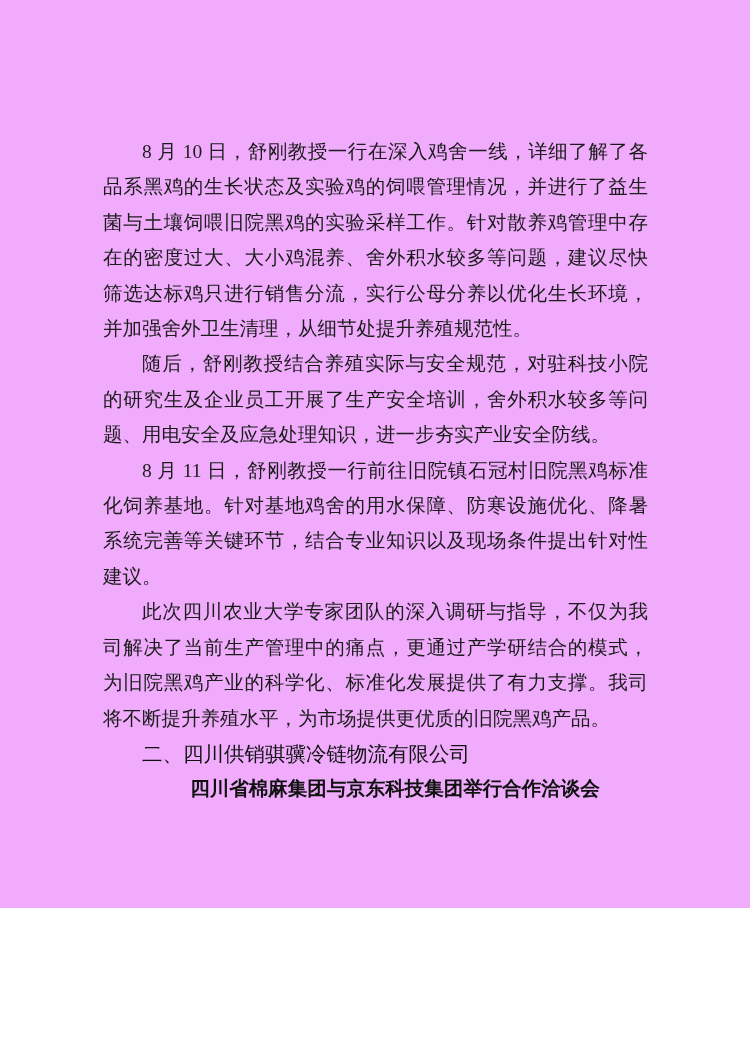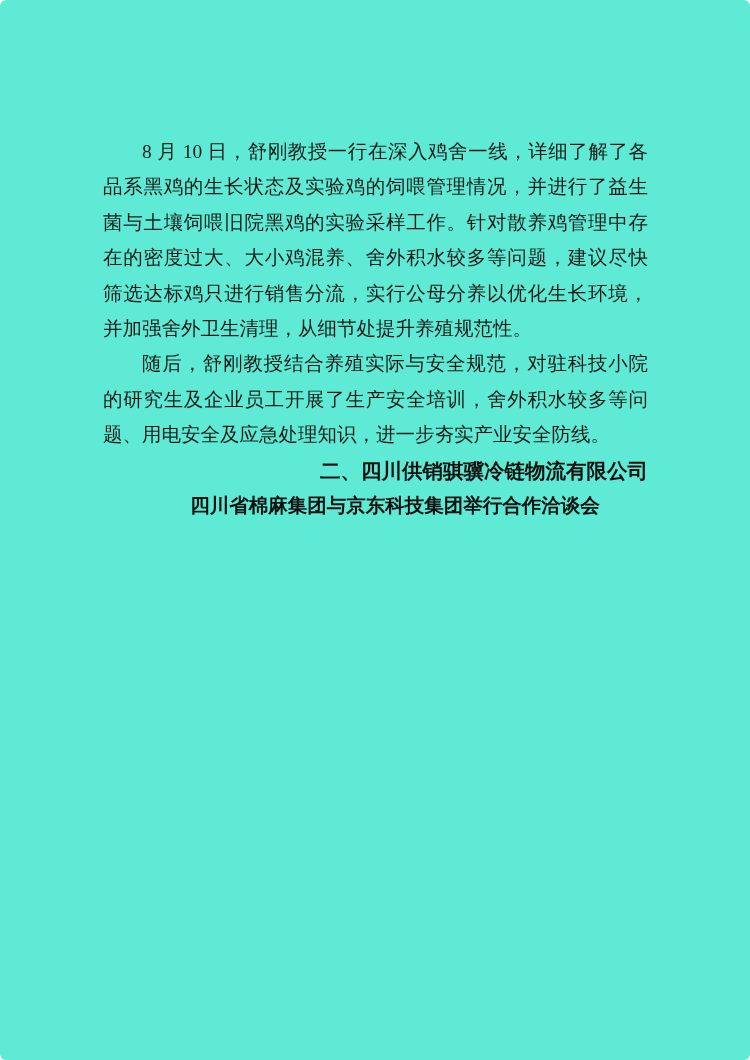--- a/index.html
+++ b/index.html
@@ -3,24 +3,23 @@
 <meta charset="utf-8">
 <style>
   html, body {
     margin: 0;
     padding: 0;
     background: #ffffff;
   }
   .page {
     position: relative;
     width: 750px;
-    height: 1060px;
-    background: #5eead4;
+    height: 908px;
+    background: #f0abfc;
     overflow: hidden;
-    border-radius: 6px;
   }
   .doc-content {
     position: absolute;
     left: 103px;
     top: 134px;
     width: 545px;
     font-family: "Liberation Serif", "DejaVu Serif", serif;
     font-size: 19.5px;
     line-height: 35.4px;
     color: #1b1b1b;
@@ -34,35 +33,37 @@
     padding: 0;
     text-indent: 39px;
     font-size: 19.5px;
     line-height: 35.4px;
   }
   p.body-para {
     text-align: justify;
   }
   h2.section-heading {
     font-family: "Liberation Sans", "DejaVu Sans", sans-serif;
-    font-weight: 700;
+    font-weight: 400;
     font-size: 20.5px;
-    text-align: right;
+    text-align: left;
     color: #111111;
   }
   h3.sub-heading {
     font-family: "Liberation Serif", "DejaVu Serif", serif;
     font-weight: 700;
     text-align: center;
     color: #111111;
   }
 </style>
 </head>
 <body>
 
 <div class="page">
   <div class="doc-content">
     <p class="body-para">8 月 10 日，舒刚教授一行在深入鸡舍一线，详细了解了各品系黑鸡的生长状态及实验鸡的饲喂管理情况，并进行了益生菌与土壤饲喂旧院黑鸡的实验采样工作。针对散养鸡管理中存在的密度过大、大小鸡混养、舍外积水较多等问题，建议尽快筛选达标鸡只进行销售分流，实行公母分养以优化生长环境，并加强舍外卫生清理，从细节处提升养殖规范性。</p>
     <p class="body-para">随后，舒刚教授结合养殖实际与安全规范，对驻科技小院的研究生及企业员工开展了生产安全培训，舍外积水较多等问题、用电安全及应急处理知识，进一步夯实产业安全防线。</p>
+    <p class="body-para">8 月 11 日，舒刚教授一行前往旧院镇石冠村旧院黑鸡标准化饲养基地。针对基地鸡舍的用水保障、防寒设施优化、降暑系统完善等关键环节，结合专业知识以及现场条件提出针对性建议。</p>
+    <p class="body-para">此次四川农业大学专家团队的深入调研与指导，不仅为我司解决了当前生产管理中的痛点，更通过产学研结合的模式，为旧院黑鸡产业的科学化、标准化发展提供了有力支撑。我司将不断提升养殖水平，为市场提供更优质的旧院黑鸡产品。</p>
     <h2 class="section-heading">二、四川供销骐骥冷链物流有限公司</h2>
     <h3 class="sub-heading">四川省棉麻集团与京东科技集团举行合作洽谈会</h3>
   </div>
 </div>
 
 </body></html>

